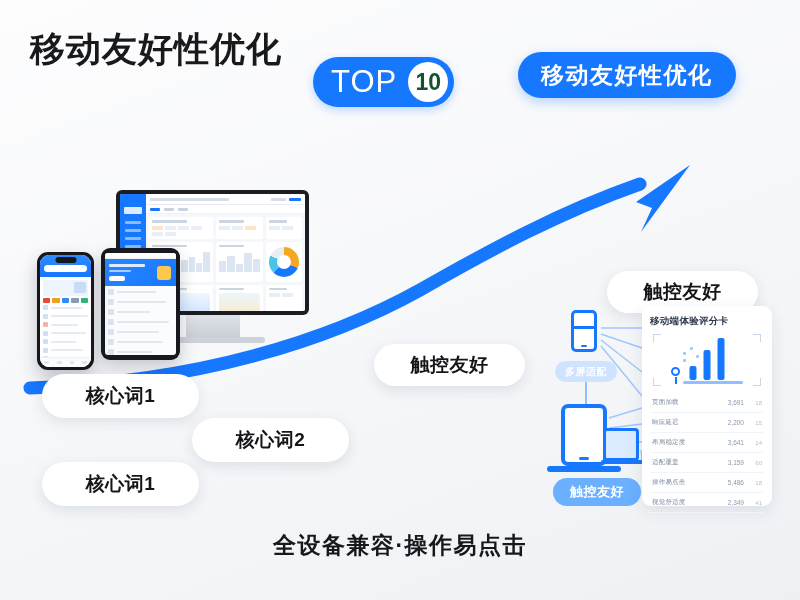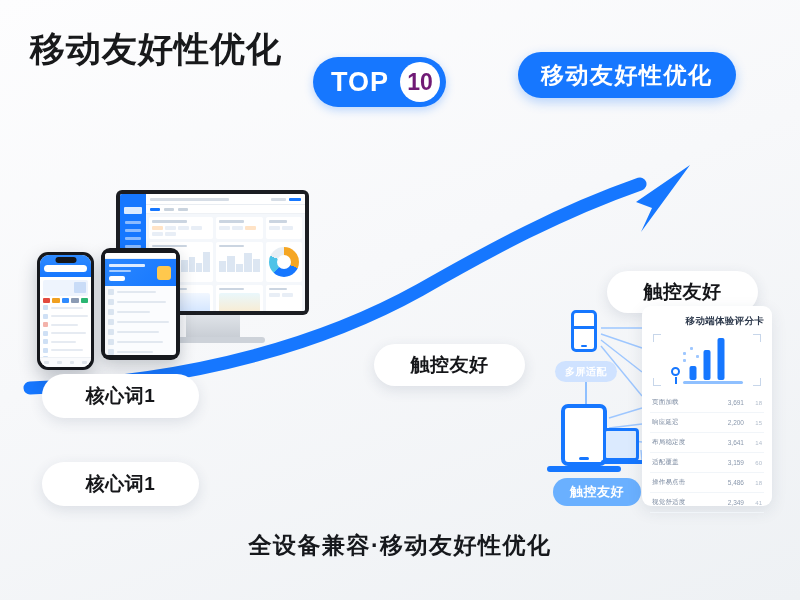--- a/index.html
+++ b/index.html
@@ -17,26 +17,26 @@
     font-size: 35px; font-weight: 700; color: #18191b;
     letter-spacing: 1px; white-space: nowrap;
   }
   .top-badge {
     position: absolute; left: 313px; top: 57px;
     height: 50px; border-radius: 25px;
     background: #1677ff; display: flex; align-items: center;
     padding: 0 6px 0 18px; box-shadow: 0 3px 10px rgba(22,119,255,.28);
   }
   .top-badge .tword {
-    color: #ffffff; font-size: 27px; font-weight: 700;
+    color: #ffffff; font-size: 31px; font-weight: 400;
     letter-spacing: 1px; margin-right: 11px;
   }
   .top-badge .tnum {
     width: 40px; height: 40px; border-radius: 50%;
-    background: #ffffff; color: #701a75;
+    background: #ffffff; color: #14532d;
     font-size: 23px; font-weight: 700;
     display: flex; align-items: center; justify-content: center;
   }
   .pill-blue {
     position: absolute; left: 518px; top: 52px;
     height: 46px; border-radius: 23px; background: #1677ff;
     color: #ffffff; font-size: 23px; font-weight: 700;
     display: flex; align-items: center; padding: 0 23px;
     letter-spacing: 1.5px; box-shadow: 0 4px 12px rgba(22,119,255,.3);
     white-space: nowrap;
@@ -179,21 +179,21 @@
     border-radius: 14px; background: #6ab0ff; color: #fff;
     font-size: 13px; font-weight: 700; display: flex;
     align-items: center; justify-content: center; letter-spacing: .5px;
   }
 
   .scorecard {
     position: absolute; left: 97px; top: 6px; width: 130px; height: 200px;
     background: #ffffff; border-radius: 9px;
     box-shadow: 0 5px 16px rgba(40,60,90,.10); padding: 9px 8px;
   }
-  .sc-title { text-align: right; font-size: 9.5px; font-weight: 700; color: #2e3a4d; margin-bottom: 6px; letter-spacing: .3px; }
+  .sc-title { text-align: left; font-size: 9.5px; font-weight: 700; color: #2e3a4d; margin-bottom: 6px; letter-spacing: .3px; }
   .sc-chart { position: relative; height: 52px; margin: 0 3px 7px; }
   .sc-chart .brk { position: absolute; width: 8px; height: 8px; border-color: #c7d6ea; border-style: solid; border-width: 0; }
   .sc-chart .b1 { left:0; top:0; border-left-width:1px; border-top-width:1px; }
   .sc-chart .b2 { right:0; top:0; border-right-width:1px; border-top-width:1px; }
   .sc-chart .b3 { left:0; bottom:0; border-left-width:1px; border-bottom-width:1px; }
   .sc-chart .b4 { right:0; bottom:0; border-right-width:1px; border-bottom-width:1px; }
   .sc-bars { position: absolute; left: 50%; transform: translateX(-50%); bottom: 6px; display: flex; align-items: flex-end; gap: 7px; }
   .sc-bars i { width: 7px; background: #1677ff; border-radius: 2px; display: block; }
   .sc-dot { position: absolute; left: 18px; bottom: 10px; width: 9px; height: 9px; border: 2px solid #1677ff; border-radius: 50%; }
   .sc-dot::after { content:""; position:absolute; left:2px; top:8px; width:2px; height:7px; background:#1677ff; }
@@ -431,20 +431,21 @@
             <i></i>
             <i></i>
             <i></i>
             <i></i>
           </div>
       </div>
     </div>
   </div>
 
   <div class="wpill" id="pill-kw1">核心词1</div>
+  <div class="wpill" id="pill-kw2">核心词2</div>
   <div class="wpill" id="pill-kw3">核心词1</div>
   <div class="wpill" id="pill-lay">触控友好</div>
   <div class="wpill" id="pill-tch">触控友好</div>
 
   <div class="sc-group">
 
     <svg class="sc-lines" viewBox="0 0 235 212">
       <g stroke="#9ec7ff" stroke-width="1.4" fill="none">
         <line x1="56" y1="28" x2="97" y2="28"></line>
         <line x1="56" y1="34" x2="97" y2="48"></line>
@@ -520,14 +521,14 @@
           </div>
           <div class="sc-row">
             <span class="nm">视觉舒适度</span>
             <span class="v1">2,349</span>
             <span class="v2">41</span>
           </div>
         </div>
     </div>
   </div>
 
-  <div class="footer">全设备兼容·移动友好性优化</div>
+  <div class="footer">全设备兼容·操作易点击</div>
 </div>
 
 </body></html>

